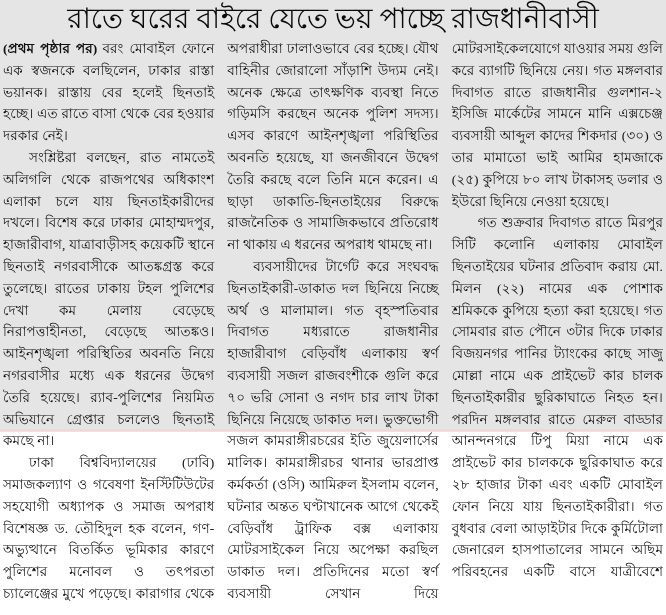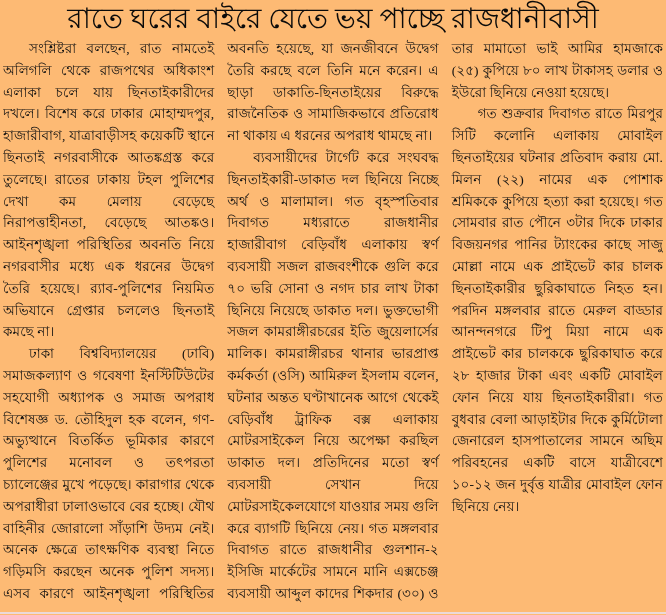--- a/index.html
+++ b/index.html
@@ -6,23 +6,23 @@
   html, body {
     margin: 0; padding: 0;
     width: 666px; height: 615px;
     background: #ffffff;
     overflow: hidden;
     font-family: "Liberation Serif", "DejaVu Serif", serif;
     color: #111111;
   }
   .page {
     position: relative;
-    width: 666px; height: 615px;
+    width: 666px; height: 432px;
     padding: 0 3px;
-    background: #fdba74;
+    background: #e5e5e5;
   }
   .headline {
     margin: 0;
     padding: 2px 0 3px 0;
     height: 38px;
     font-size: 28px;
     line-height: 34px;
     font-weight: 400;
     text-align: center;
     color: #0a0a0a;
@@ -60,20 +60,21 @@
 </style>
 </head>
 <body>
 
 <div class="page">
 
   <h1 class="headline">রাতে ঘরের বাইরে যেতে ভয় পাচ্ছে রাজধানীবাসী</h1>
 
   <div class="columns">
 
+    <p class="first-para"><span class="lead-bold">(প্রথম পৃষ্ঠার পর)</span><span>বরং মোবাইল ফোনে এক স্বজনকে বলছিলেন, ঢাকার রাস্তা ভয়ানক। রাস্তায় বের হলেই ছিনতাই হচ্ছে। এত রাতে বাসা থেকে বের হওয়ার দরকার নেই।</span></p>
 
     <p>সংশ্লিষ্টরা বলছেন, রাত নামতেই অলিগলি থেকে রাজপথের অধিকাংশ এলাকা চলে যায় ছিনতাইকারীদের দখলে। বিশেষ করে ঢাকার মোহাম্মদপুর, হাজারীবাগ, যাত্রাবাড়ীসহ কয়েকটি স্থানে ছিনতাই নগরবাসীকে আতঙ্কগ্রস্ত করে তুলেছে। রাতের ঢাকায় টহল পুলিশের দেখা কম মেলায় বেড়েছে নিরাপত্তাহীনতা, বেড়েছে আতঙ্কও। আইনশৃঙ্খলা পরিস্থিতির অবনতি নিয়ে নগরবাসীর মধ্যে এক ধরনের উদ্বেগ তৈরি হয়েছে। র‍্যাব-পুলিশের নিয়মিত অভিযানে গ্রেপ্তার চললেও ছিনতাই কমছে না।</p>
     <p>ঢাকা বিশ্ববিদ্যালয়ের (ঢাবি) সমাজকল্যাণ ও গবেষণা ইনস্টিটিউটের সহযোগী অধ্যাপক ও সমাজ অপরাধ বিশেষজ্ঞ ড. তৌহিদুল হক বলেন, গণ-অভ্যুত্থানে বিতর্কিত ভূমিকার কারণে পুলিশের মনোবল ও তৎপরতা চ্যালেঞ্জের মুখে পড়েছে। কারাগার থেকে অপরাধীরা ঢালাওভাবে বের হচ্ছে। যৌথ বাহিনীর জোরালো সাঁড়াশি উদ্যম নেই। অনেক ক্ষেত্রে তাৎক্ষণিক ব্যবস্থা নিতে গড়িমসি করছেন অনেক পুলিশ সদস্য। এসব কারণে আইনশৃঙ্খলা পরিস্থিতির অবনতি হয়েছে, যা জনজীবনে উদ্বেগ তৈরি করছে বলে তিনি মনে করেন। এ ছাড়া ডাকাতি-ছিনতাইয়ের বিরুদ্ধে রাজনৈতিক ও সামাজিকভাবে প্রতিরোধ না থাকায় এ ধরনের অপরাধ থামছে না।</p>
     <p>ব্যবসায়ীদের টার্গেট করে সংঘবদ্ধ ছিনতাইকারী-ডাকাত দল ছিনিয়ে নিচ্ছে অর্থ ও মালামাল। গত বৃহস্পতিবার দিবাগত মধ্যরাতে রাজধানীর হাজারীবাগ বেড়িবাঁধ এলাকায় স্বর্ণ ব্যবসায়ী সজল রাজবংশীকে গুলি করে ৭০ ভরি সোনা ও নগদ চার লাখ টাকা ছিনিয়ে নিয়েছে ডাকাত দল। ভুক্তভোগী সজল কামরাঙ্গীরচরের ইতি জুয়েলার্সের মালিক। কামরাঙ্গীরচর থানার ভারপ্রাপ্ত কর্মকর্তা (ওসি) আমিরুল ইসলাম বলেন, ঘটনার অন্তত ঘণ্টাখানেক আগে থেকেই বেড়িবাঁধ ট্রাফিক বক্স এলাকায় মোটরসাইকেল নিয়ে অপেক্ষা করছিল ডাকাত দল। প্রতিদিনের মতো স্বর্ণ ব্যবসায়ী সেখান দিয়ে মোটরসাইকেলযোগে যাওয়ার সময় গুলি করে ব্যাগটি ছিনিয়ে নেয়। গত মঙ্গলবার দিবাগত রাতে রাজধানীর গুলশান-২ ইসিজি মার্কেটের সামনে মানি এক্সচেঞ্জ ব্যবসায়ী আব্দুল কাদের শিকদার (৩০) ও তার মামাতো ভাই আমির হামজাকে (২৫) কুপিয়ে ৮০ লাখ টাকাসহ ডলার ও ইউরো ছিনিয়ে নেওয়া হয়েছে।</p>
     <p>গত শুক্রবার দিবাগত রাতে মিরপুর সিটি কলোনি এলাকায় মোবাইল ছিনতাইয়ের ঘটনার প্রতিবাদ করায় মো. মিলন (২২) নামের এক পোশাক শ্রমিককে কুপিয়ে হত্যা করা হয়েছে। গত সোমবার রাত পৌনে ৩টার দিকে ঢাকার বিজয়নগর পানির ট্যাংকের কাছে সাজু মোল্লা নামে এক প্রাইভেট কার চালক ছিনতাইকারীর ছুরিকাঘাতে নিহত হন। পরদিন মঙ্গলবার রাতে মেরুল বাড্ডার আনন্দনগরে টিপু মিয়া নামে এক প্রাইভেট কার চালককে ছুরিকাঘাত করে ২৮ হাজার টাকা এবং একটি মোবাইল ফোন নিয়ে যায় ছিনতাইকারীরা। গত বুধবার বেলা আড়াইটার দিকে কুর্মিটোলা জেনারেল হাসপাতালের সামনে অছিম পরিবহনের একটি বাসে যাত্রীবেশে ১০-১২ জন দুর্বৃত্ত যাত্রীর মোবাইল ফোন ছিনিয়ে নেয়।</p>
 
   </div>
 
   <div class="bottom-rule"></div>
 

